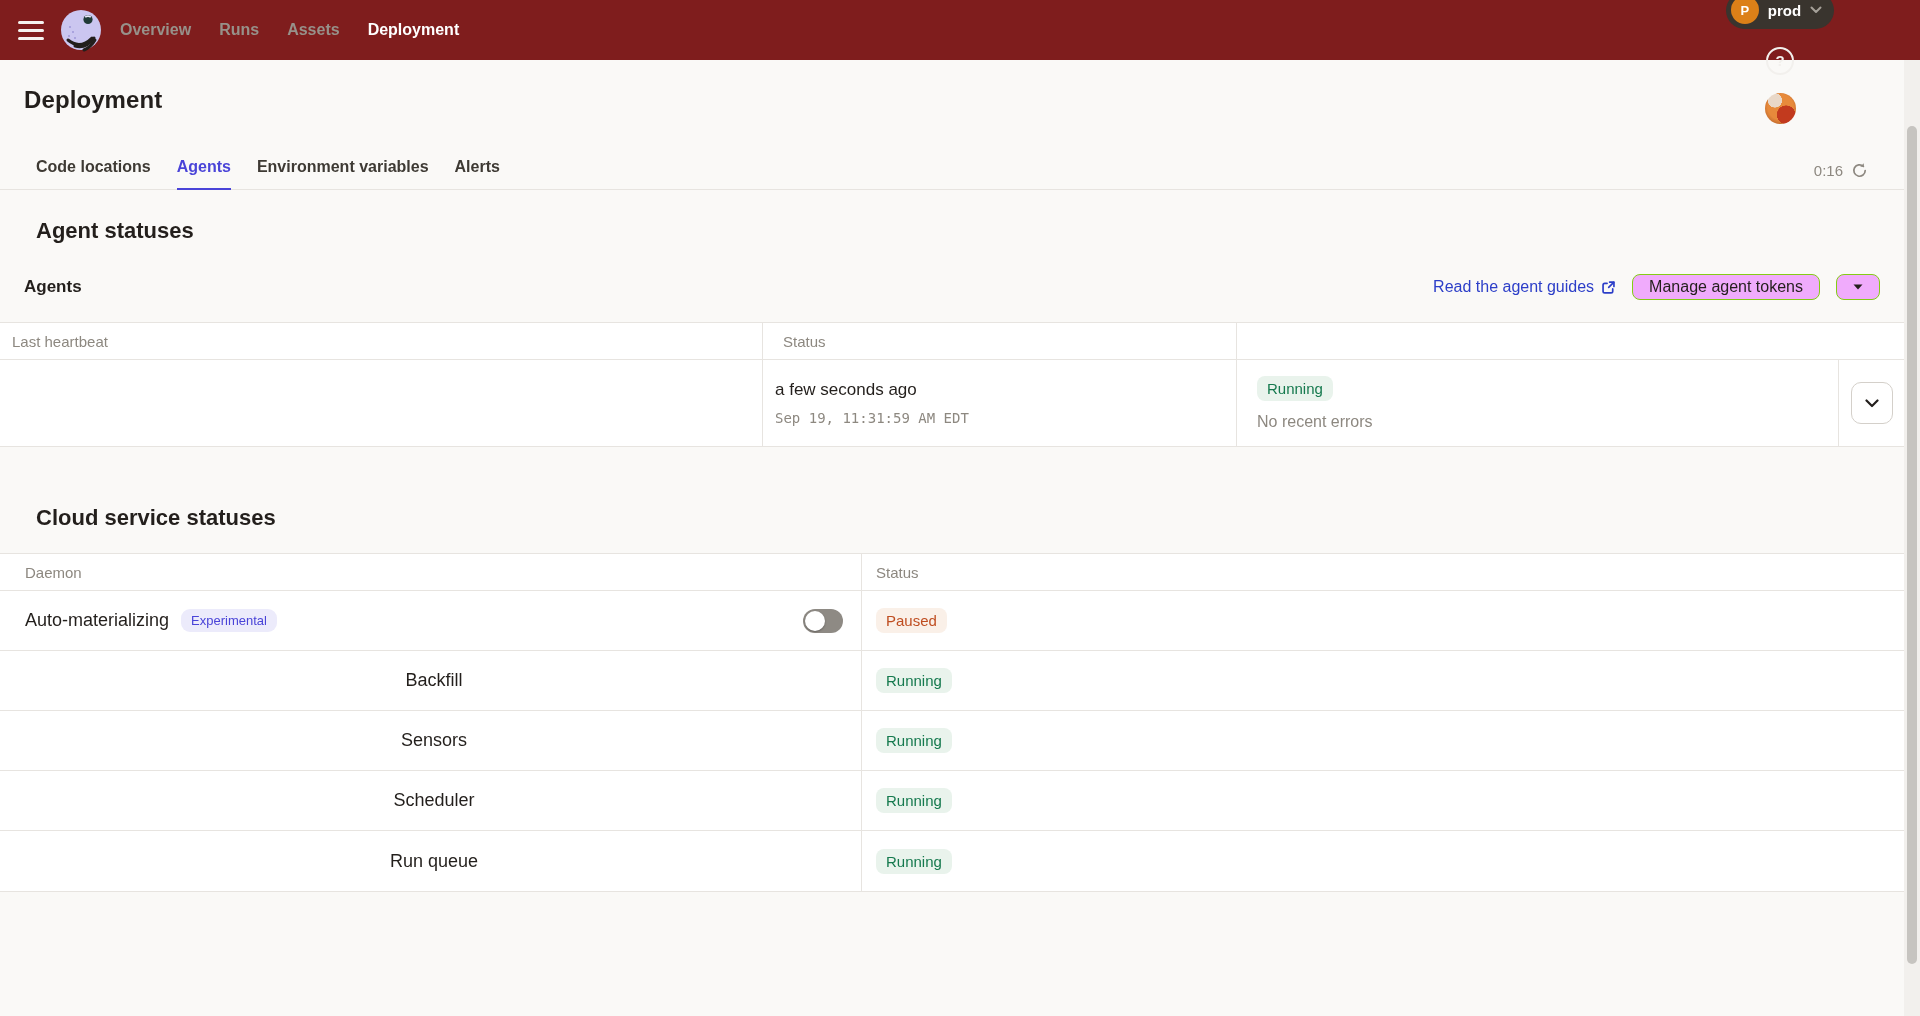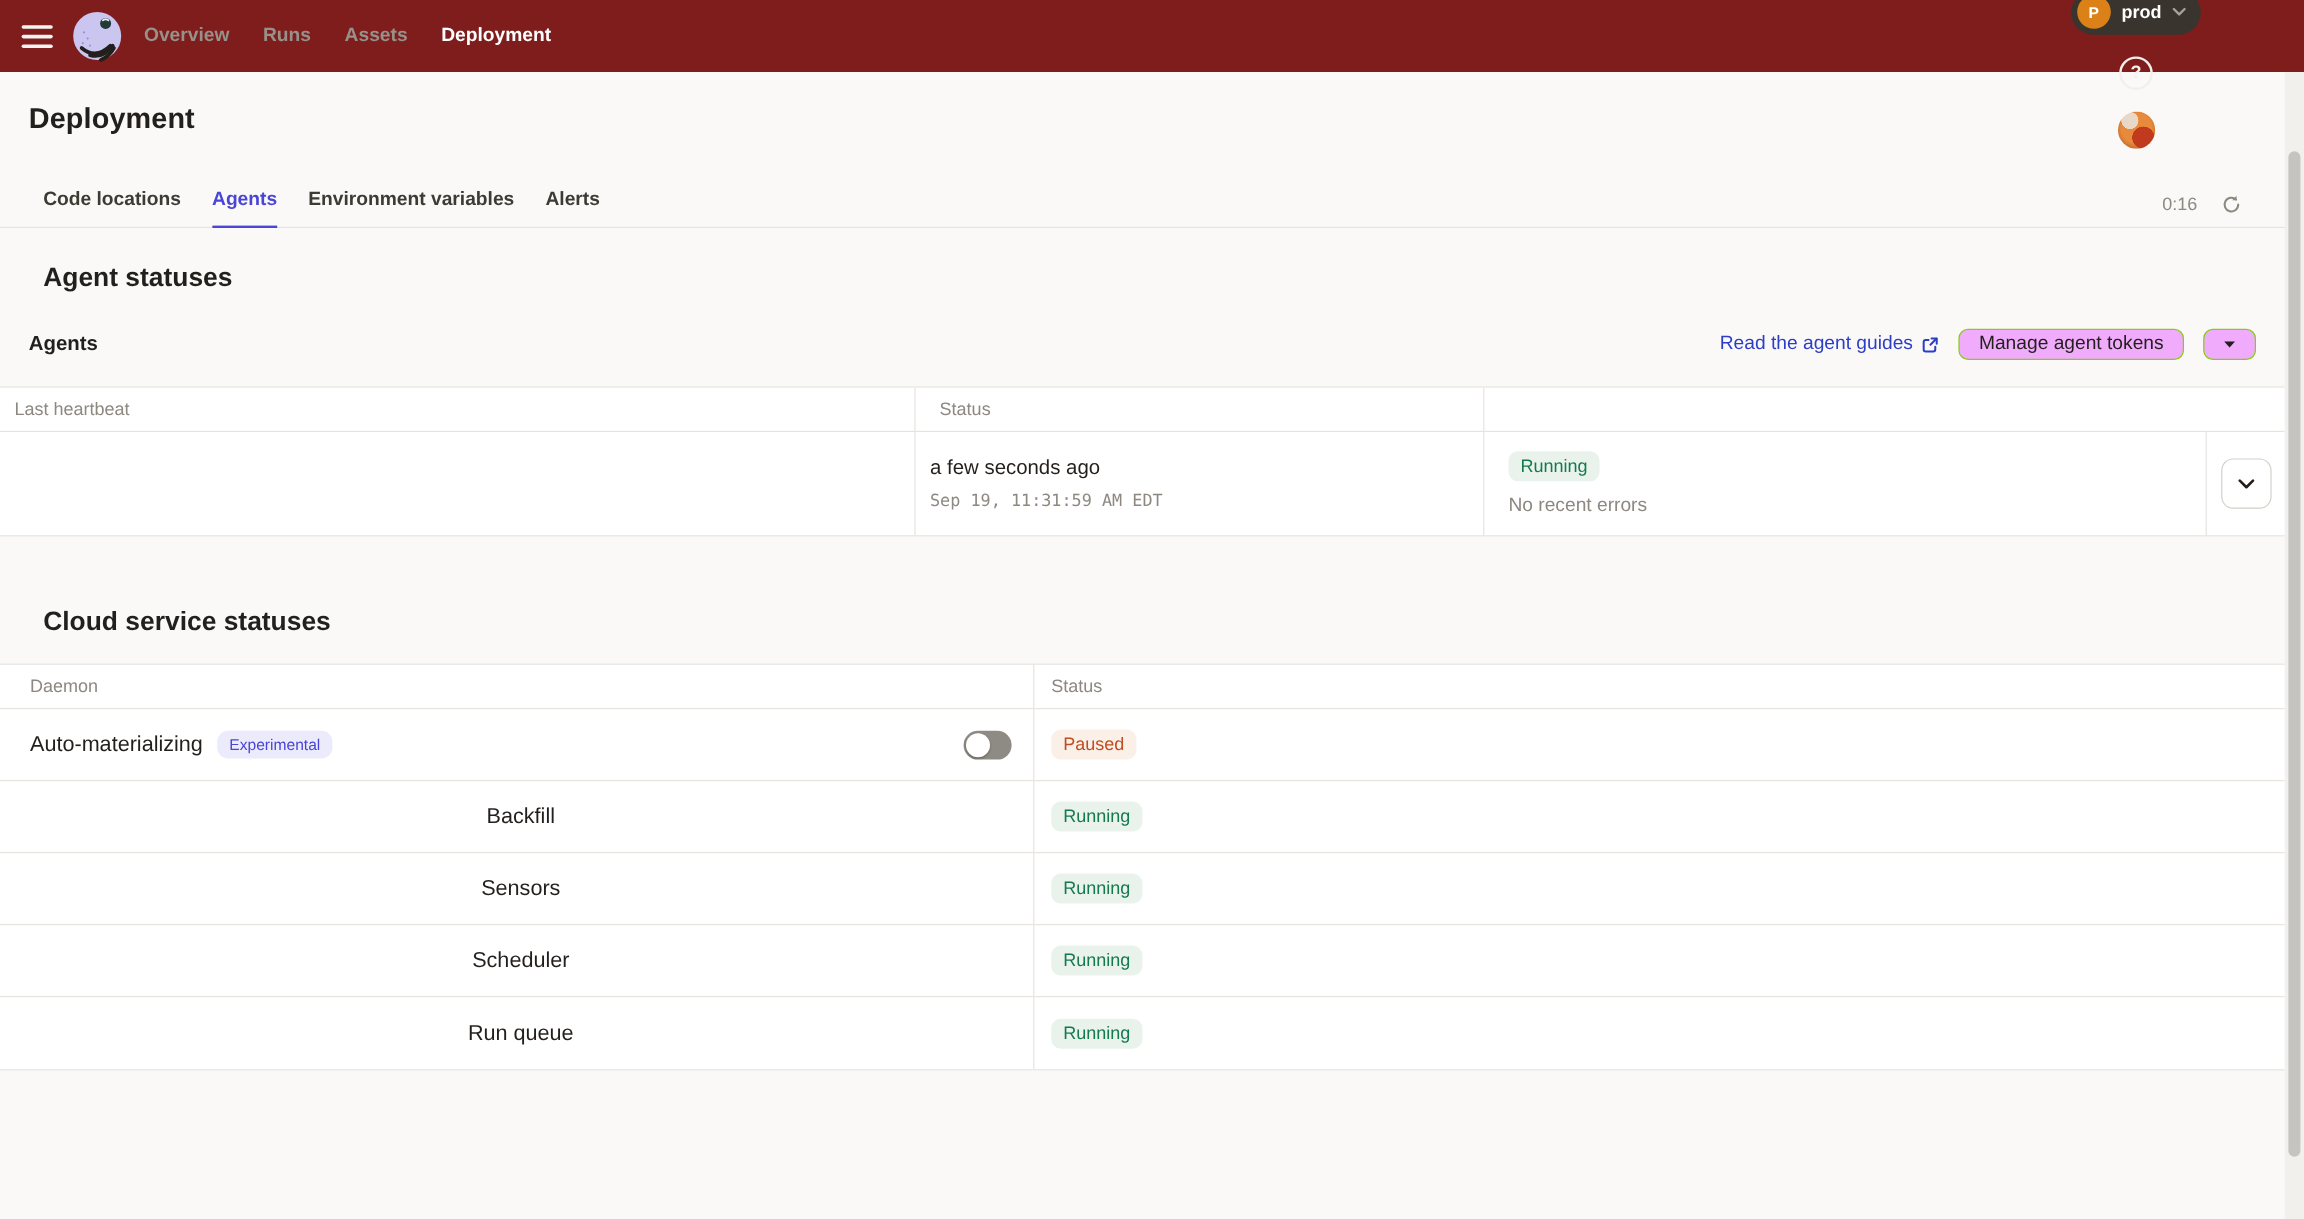--- a/index.html
+++ b/index.html
@@ -43,21 +43,21 @@
   
   .content { position:absolute; top:60px; left:0; right:16px; bottom:0; }
   .page-title { font-size:24px; font-weight:700; margin:26px 24px 0; letter-spacing:.1px; }
 
   .tabs-row { margin-top:44px; padding:0 36px; border-bottom:1px solid #E7E4E0;
     display:flex; justify-content:space-between; align-items:flex-end; }
   .tabs { display:flex; gap:26px; }
   .tab { position:relative; font-size:16px; font-weight:700; color:#3E3A34; padding-bottom:13px; cursor:pointer; }
   .tab.active { color:#4A44D8; }
   .tab.active::after { content:""; position:absolute; left:0; right:0; bottom:-1px; height:2px; background:#4A44D8; }
-  .refresh-area { display:flex; align-items:center; gap:20px; padding-bottom:10px; color:#8D8880; font-size:15px; }
+  .refresh-area { display:flex; align-items:center; gap:8px; padding-bottom:10px; color:#8D8880; font-size:15px; }
   .refresh-btn { background:none; border:none; cursor:pointer; display:flex; align-items:center; color:#8D8880; }
 
   .section-heading { font-size:22px; font-weight:700; margin:28px 36px 0; }
 
   .table-toolbar { margin:30px 24px 22px; display:flex; align-items:center; justify-content:space-between; }
   .table-title { font-size:17px; font-weight:700; }
   .toolbar-right { display:flex; align-items:center; gap:16px; }
   .guides-link { display:flex; align-items:center; gap:7px; color:#2C3EC8; font-size:16px; text-decoration:none; cursor:pointer; }
   .btn { height:26px; border:1px solid #84cc16; border-radius:8px; background:#f0abfc; font-size:16px;
     color:#231F1C; padding:0 16px; cursor:pointer; font-family:"Liberation Sans", sans-serif; }

